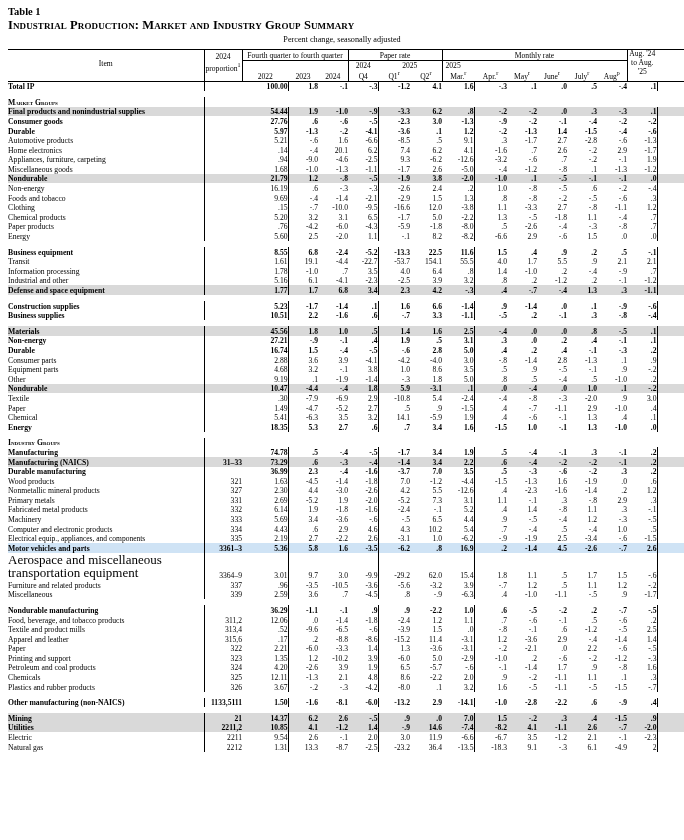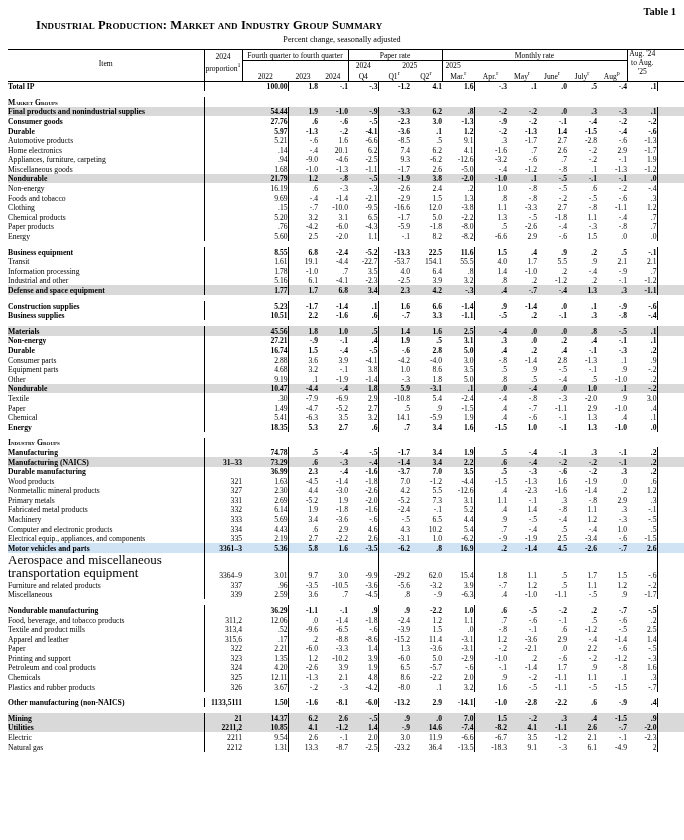--- a/index.html
+++ b/index.html
@@ -3,21 +3,21 @@
 <meta charset="utf-8">
 <style>
   html,body{margin:0;padding:0;background:#ffffff;}
   body{
     width:684px;
     font-family:"Liberation Serif", serif;
     color:#000;
     -webkit-font-smoothing:antialiased;
   }
   .page{width:684px;box-sizing:border-box;padding:6px 8px 4px 8px;}
-  .tbl-label{font-size:10.5px;font-weight:bold;margin:0 0 1px 0;text-align:right;}
+  .tbl-label{font-size:10.5px;font-weight:bold;margin:0 0 1px 0;}
   .tbl-title{font-size:12.5px;font-weight:bold;letter-spacing:.1px;margin:0 0 2px 0;}
   .tbl-title .sc{font-variant:small-caps;}
   .tbl-sub{font-size:8.2px;margin:0 0 5px 0;text-align:center;}
 
   table.main{border-collapse:collapse;width:668px;table-layout:fixed;font-size:7.6px;}
   table.main td,table.main th{padding:0;vertical-align:bottom;}
 
   .hdr td{font-size:7.6px;text-align:center;vertical-align:bottom;padding-bottom:1px;}
   .rule-top{border-top:1.1px solid #000;}
   .rule-bot{border-bottom:1.1px solid #000;}
@@ -26,21 +26,21 @@
   .c{text-align:center;}
 
   td.num{text-align:right;padding-right:4px;font-size:7.6px;white-space:nowrap;}
   td.code{text-align:right;padding-right:4px;font-size:7.6px;white-space:nowrap;}
   td.item{text-align:left;font-size:7.7px;white-space:nowrap;overflow:hidden;}
 
   tr.r-normal td{height:9.6px;}
   tr.spacer td{height:6px;}
 
   .b{font-weight:bold;}
-  .sc{font-variant:small-caps;margin-left:28px;}
+  .sc{font-variant:small-caps;}
   .ind1{padding-left:7px;}
   .ind2{padding-left:15px;}
   .ind3{padding-left:23px;}
 
   .shade{background:#d9d9d9;}
   .hl{background:#cfe3f5;}
   .sec-head{font-variant:small-caps;font-weight:bold;font-size:8px;}
   .ul{border-bottom:.7px solid #000;}
   sup{font-size:6px;vertical-align:super;}
 </style>

